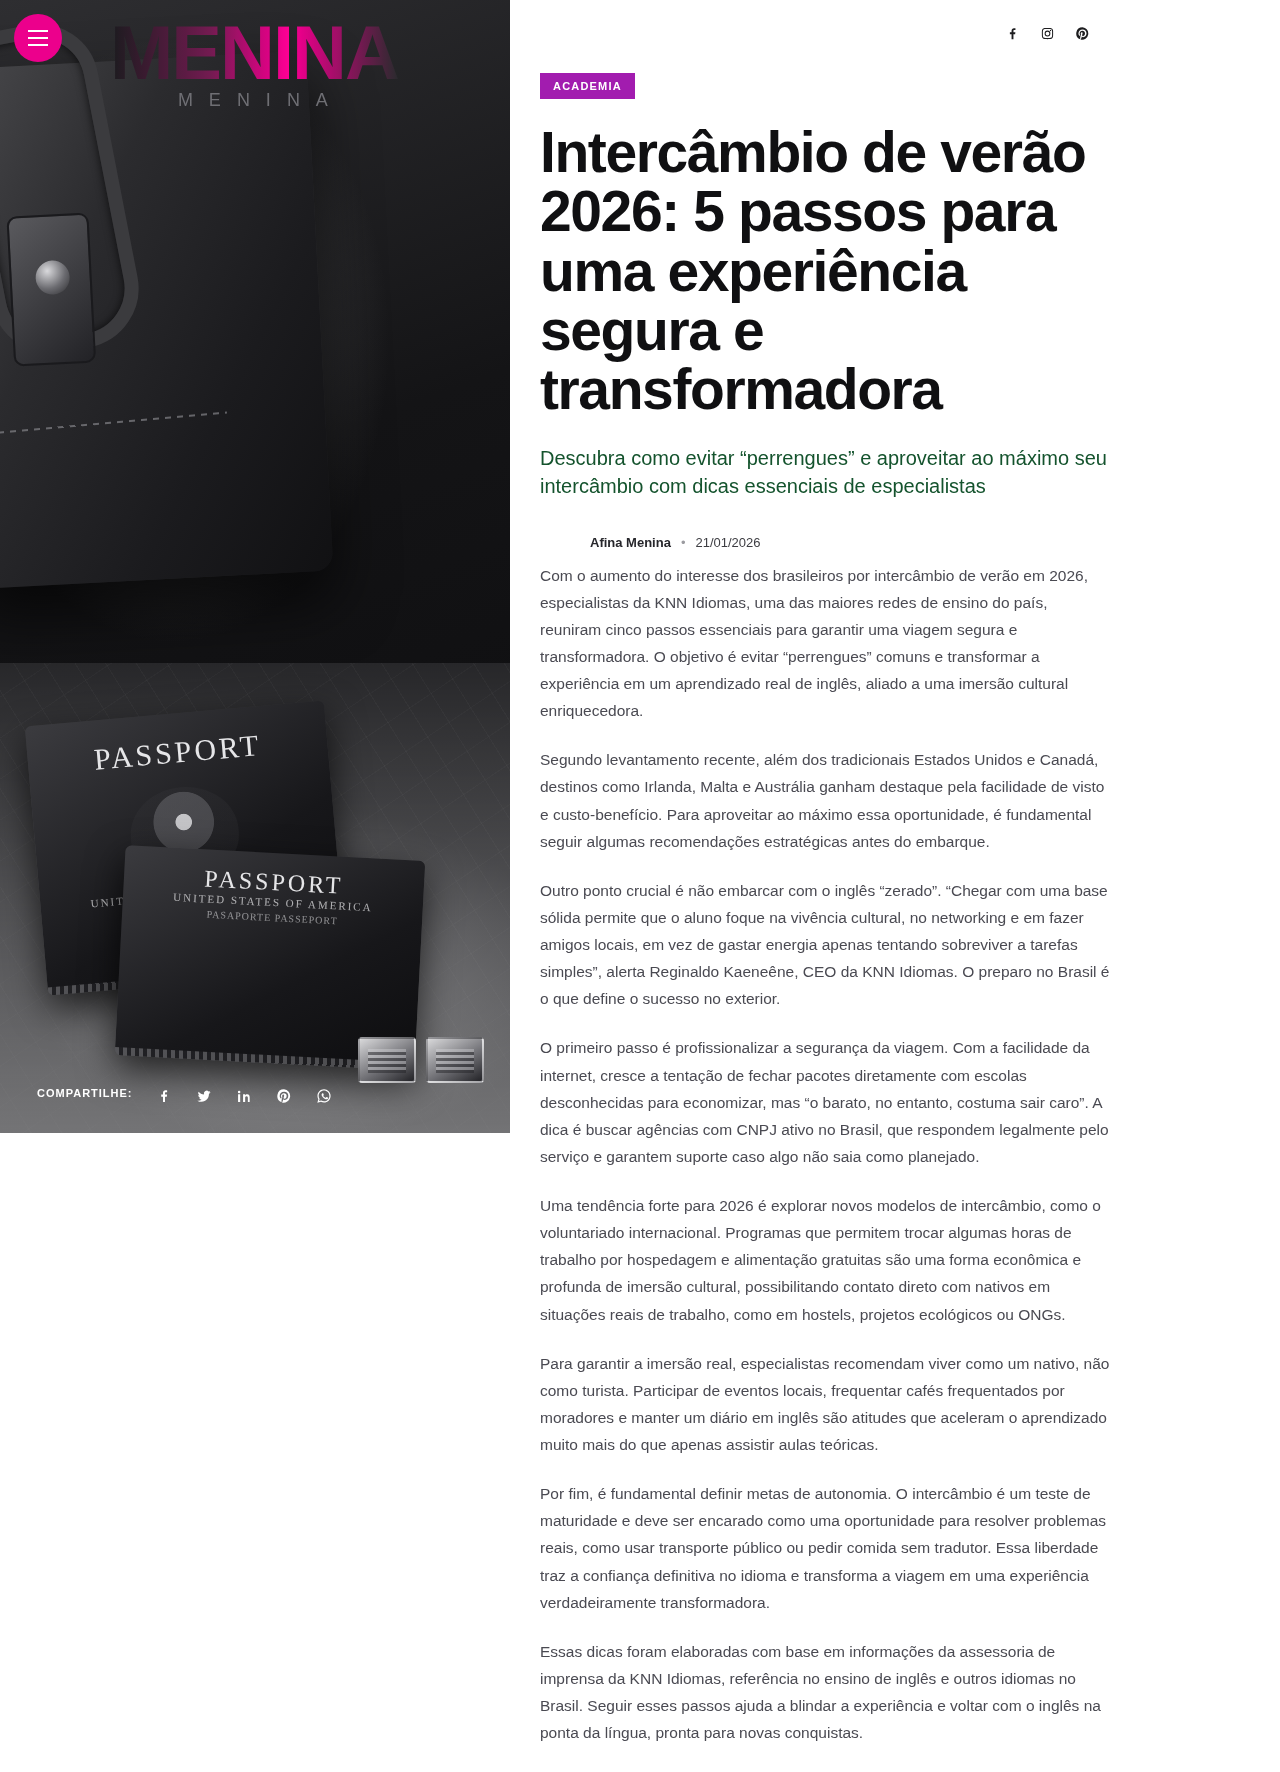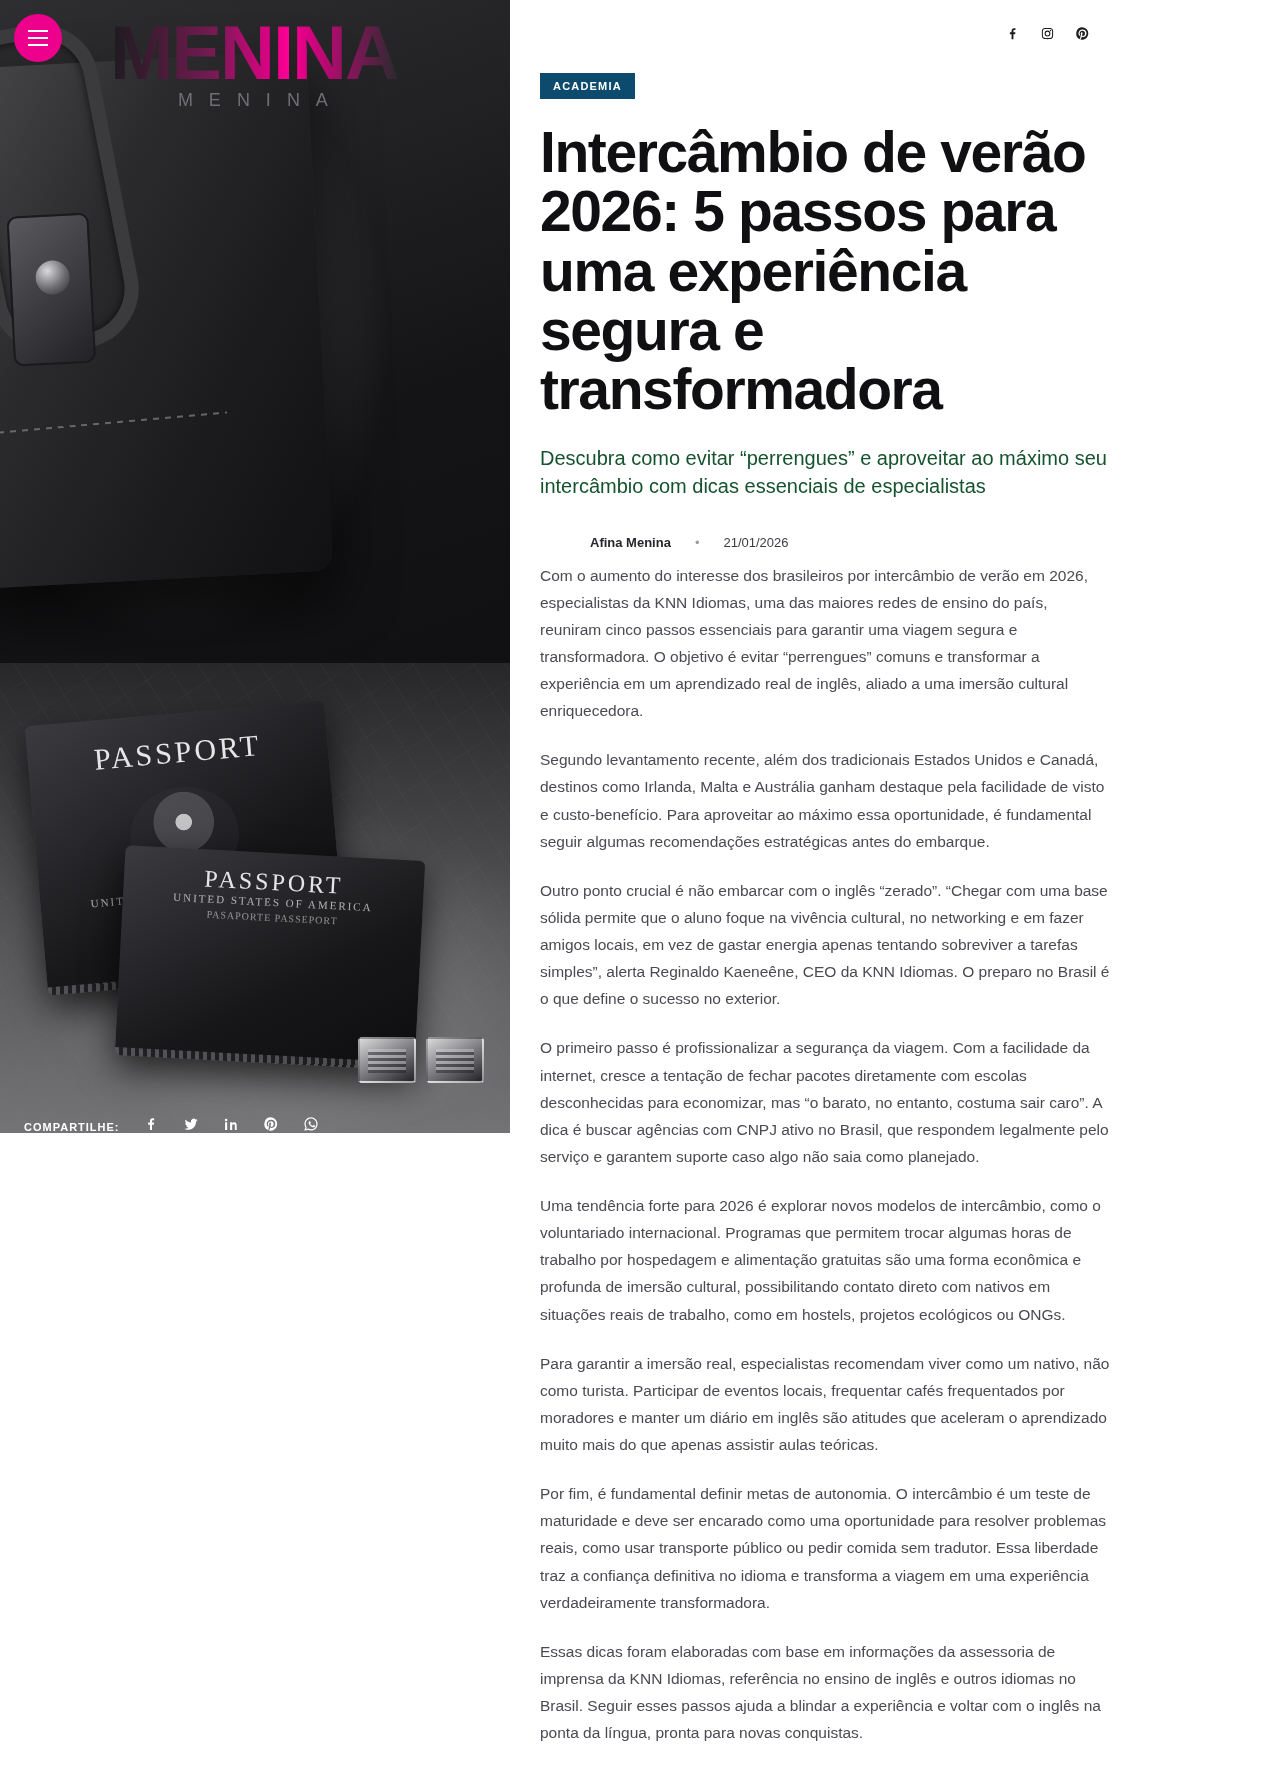--- a/index.html
+++ b/index.html
@@ -160,22 +160,22 @@
     color: #6f6f74;
     margin-top: 2px;
     padding-left: 14px;
   }
 
   
   .sharebar {
     position: absolute;
     left: 0; bottom: 0;
     width: 510px; height: 46px;
-    display: flex; align-items: flex-end;
-    padding-left: 24px;
+    display: flex; align-items: flex-start;
+    padding-left: 37px;
     gap: 22px;
     z-index: 5;
   }
   .sharebar .share-label {
     color: #fff; font-size: 11px; letter-spacing: 1px; font-weight: 700;
   }
   .sharebar .s-ico {
     width: 18px; height: 18px; color: #fff;
     display: inline-flex; align-items: center; justify-content: center;
     cursor: pointer;
@@ -207,21 +207,21 @@
   .social-top {
     display: flex; justify-content: flex-end; align-items: center;
     gap: 20px; padding-top: 26px; padding-right: 160px;
   }
   .social-top .t-ico { cursor: pointer; }
   .social-top svg { width: 15px; height: 15px; fill: #1d1d1f; }
 
   .kicker {
     display: inline-block;
     margin-top: 28px;
-    background: #0c4a6e;
+    background: #a21caf;
     color: #fff;
     font-size: 11px;
     font-weight: 700;
     letter-spacing: 1.2px;
     padding: 7px 13px;
   }
   h1.title {
     font-family: "Liberation Sans", sans-serif;
     font-weight: 700;
     font-size: 57px;
@@ -233,21 +233,21 @@
   }
   .subtitle {
     font-size: 20px;
     line-height: 1.38;
     color: #14532d;
     margin-top: 26px;
     max-width: 580px;
     font-weight: 400;
   }
   .byline {
-    display: flex; align-items: center; gap: 24px;
+    display: flex; align-items: center; gap: 10px;
     margin: 34px 0 0 50px;
     font-size: 13px; color: #3d3d42;
   }
   .byline .author { font-weight: 700; color: #26262b; }
   .byline .dot { color: #9b9ba0; }
   .byline .date { color: #3d3d42; }
 
   .body p {
     font-size: 15.5px;
     line-height: 1.75;

